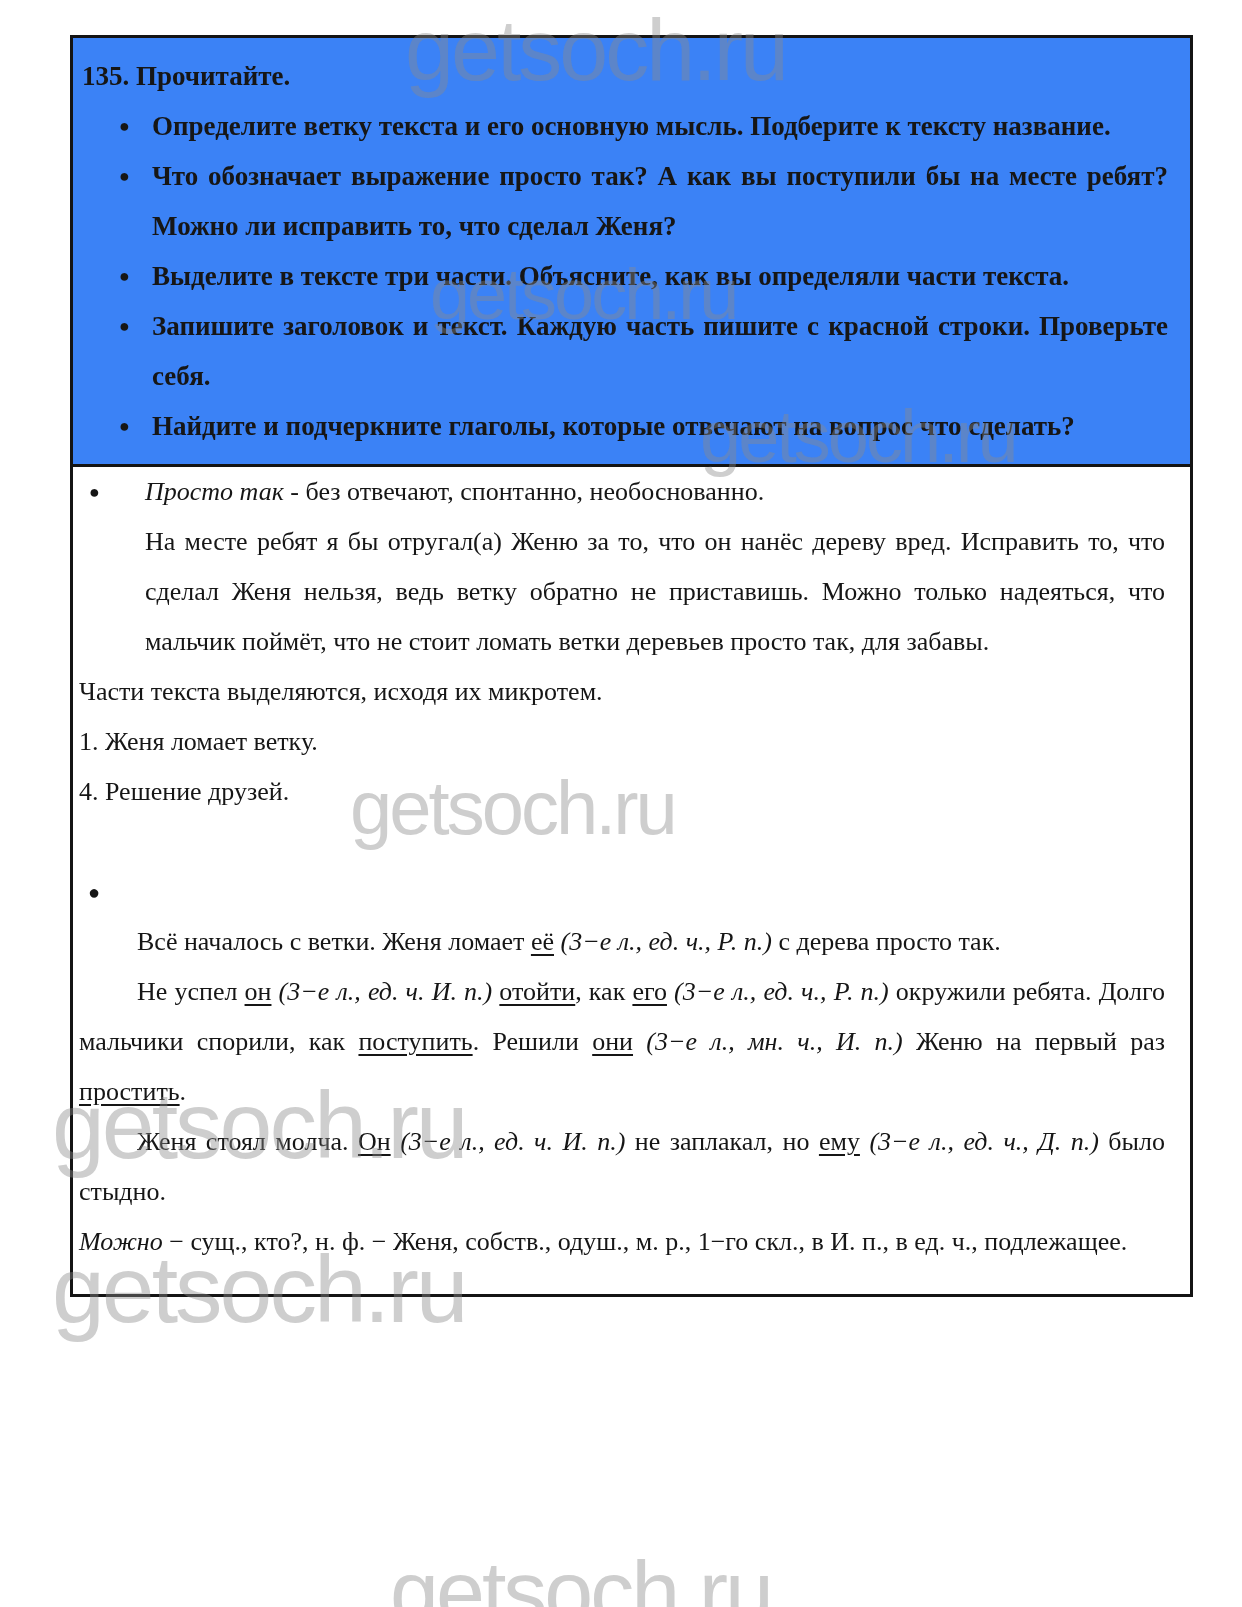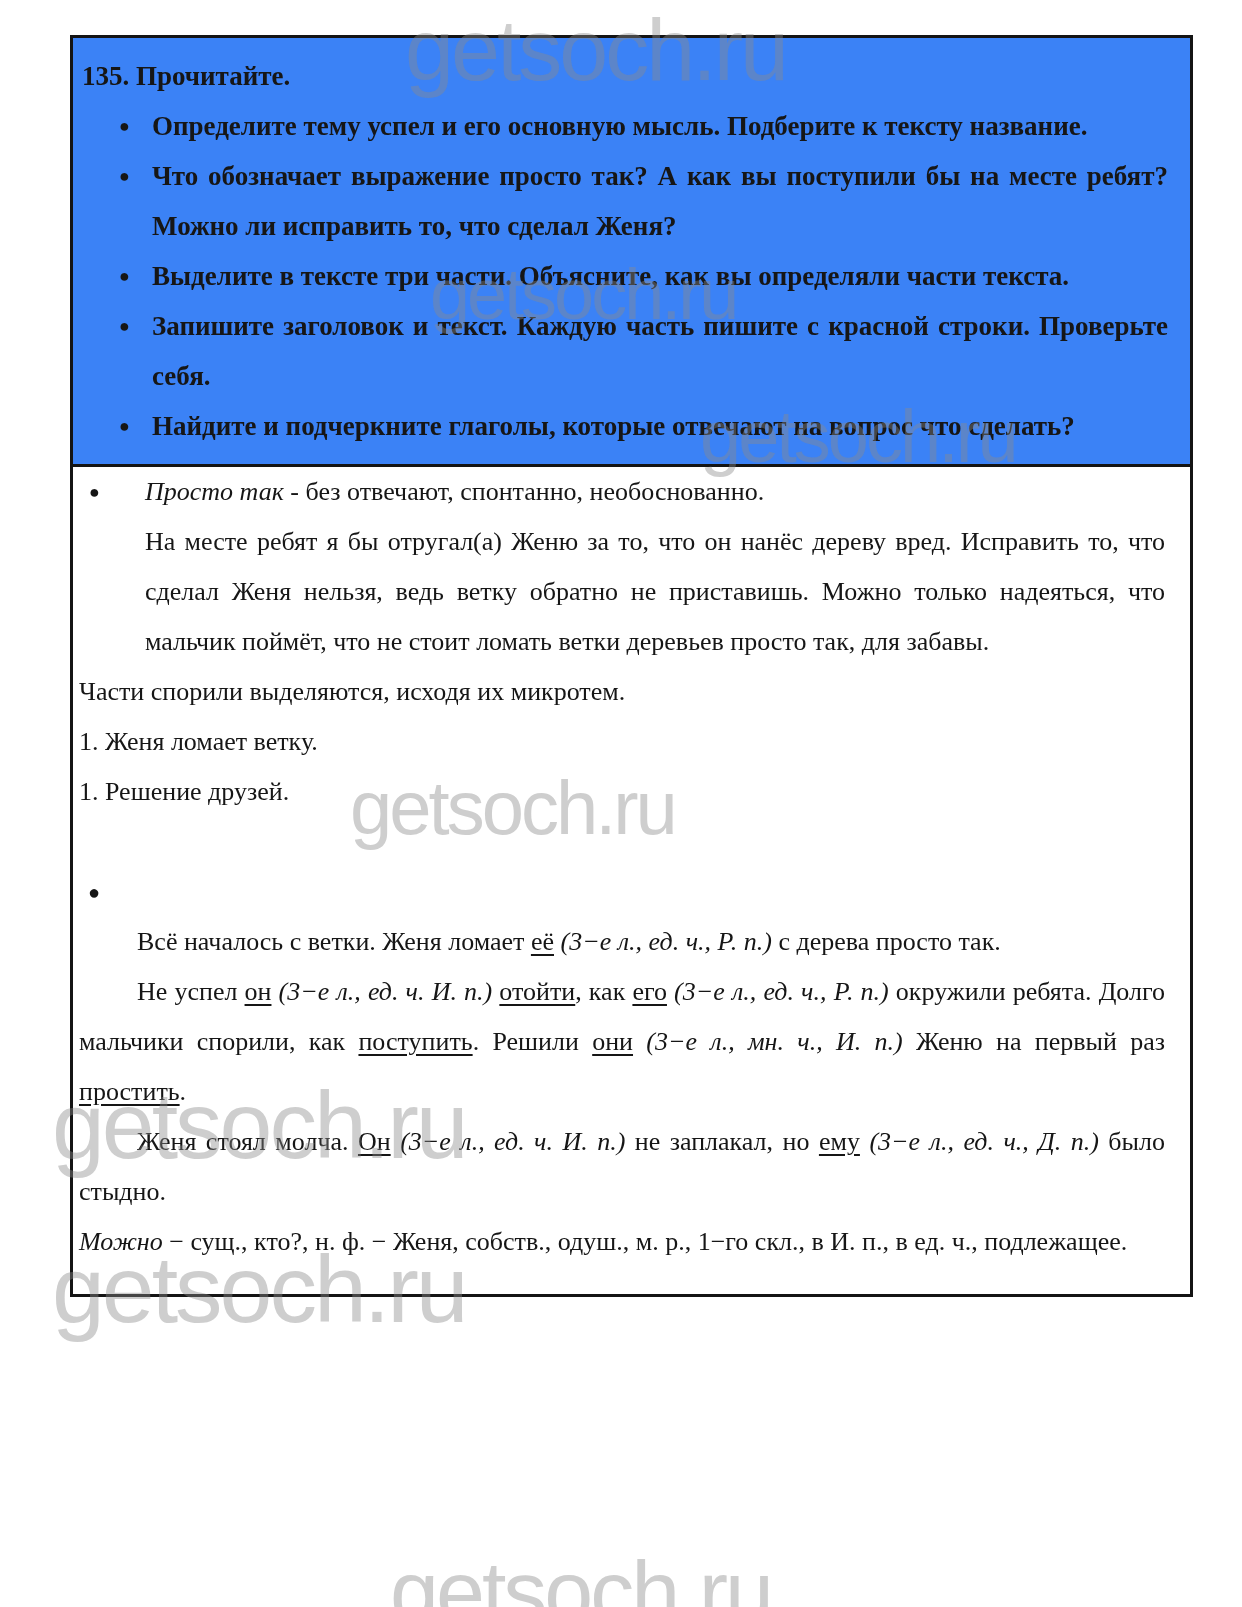--- a/index.html
+++ b/index.html
@@ -102,39 +102,39 @@
   <div class="wm wm3">getsoch.ru</div>
   <div class="wm wm4">getsoch.ru</div>
   <div class="wm wm5">getsoch.ru</div>
   <div class="wm wm6">getsoch.ru</div>
   <div class="wm wm7">getsoch.ru</div>
 
   <div class="doc">
 
     <section class="task-box">
       <p class="task-header">135. Прочитайте.</p>
-      <div class="task-item">Определите тему успел и его основную мысль. Подберите к тексту название.</div>
+      <div class="task-item">Определите ветку текста и его основную мысль. Подберите к тексту название.</div>
       <div class="task-item">Что обозначает выражение просто так? А как вы поступили бы на месте ребят? Можно ли исправить то, что сделал Женя?</div>
       <div class="task-item">Выделите в тексте три части. Объясните, как вы определяли части текста.</div>
       <div class="task-item">Запишите заголовок и текст. Каждую часть пишите с красной строки. Проверьте себя.</div>
       <div class="task-item">Найдите и подчеркните глаголы, которые отвечают на вопрос что сделать?</div>
     </section>
 
     <section class="answer-box">
 
       <div class="def-block">
         <span class="dot">●</span>
         <p><span class="it">Просто так</span><span> - без отвечают, спонтанно, необоснованно.</span></p>
         <p class="just">На месте ребят я бы отругал(а) Женю за то, что он нанёс дереву вред. Исправить то, что сделал Женя нельзя, ведь ветку обратно не приставишь. Можно только надеяться, что мальчик поймёт, что не стоит ломать ветки деревьев просто так, для забавы.</p>
       </div>
 
-      <p class="parts-intro">Части спорили выделяются, исходя их микротем.</p>
+      <p class="parts-intro">Части текста выделяются, исходя их микротем.</p>
 
       <p class="part-line">1. Женя ломает ветку.</p>
-      <p class="part-line">1. Решение друзей.</p>
+      <p class="part-line">4. Решение друзей.</p>
 
       <div class="lone-bullet">●</div>
 
 
       <p class="story-par"><span>Всё началось с ветки. Женя ломает </span><span class="un">её</span><span> </span><span class="it">(3−е л., ед. ч., Р. п.)</span><span> с дерева просто так.</span></p>
       <p class="story-par"><span>Не успел </span><span class="un">он</span><span> </span><span class="it">(3−е л., ед. ч. И. п.)</span><span> </span><span class="un">отойти</span><span>, как </span><span class="un">его</span><span> </span><span class="it">(3−е л., ед. ч., Р. п.)</span><span> окружили ребята. Долго мальчики спорили, как </span><span class="un">поступить</span><span>. Решили </span><span class="un">они</span><span> </span><span class="it">(3−е л., мн. ч., И. п.)</span><span> Женю на первый раз </span><span class="un">простить</span><span>.</span></p>
       <p class="story-par"><span>Женя стоял молча. </span><span class="un">Он</span><span> </span><span class="it">(3−е л., ед. ч. И. п.)</span><span> не заплакал, но </span><span class="un">ему</span><span> </span><span class="it">(3−е л., ед. ч., Д. п.)</span><span> было стыдно.</span></p>
 
       <p class="analysis"><span class="it">Можно</span><span> − сущ., кто?, н. ф. − Женя, собств., одуш., м. р., 1−го скл., в И. п., в ед. ч., подлежащее.</span></p>
 

